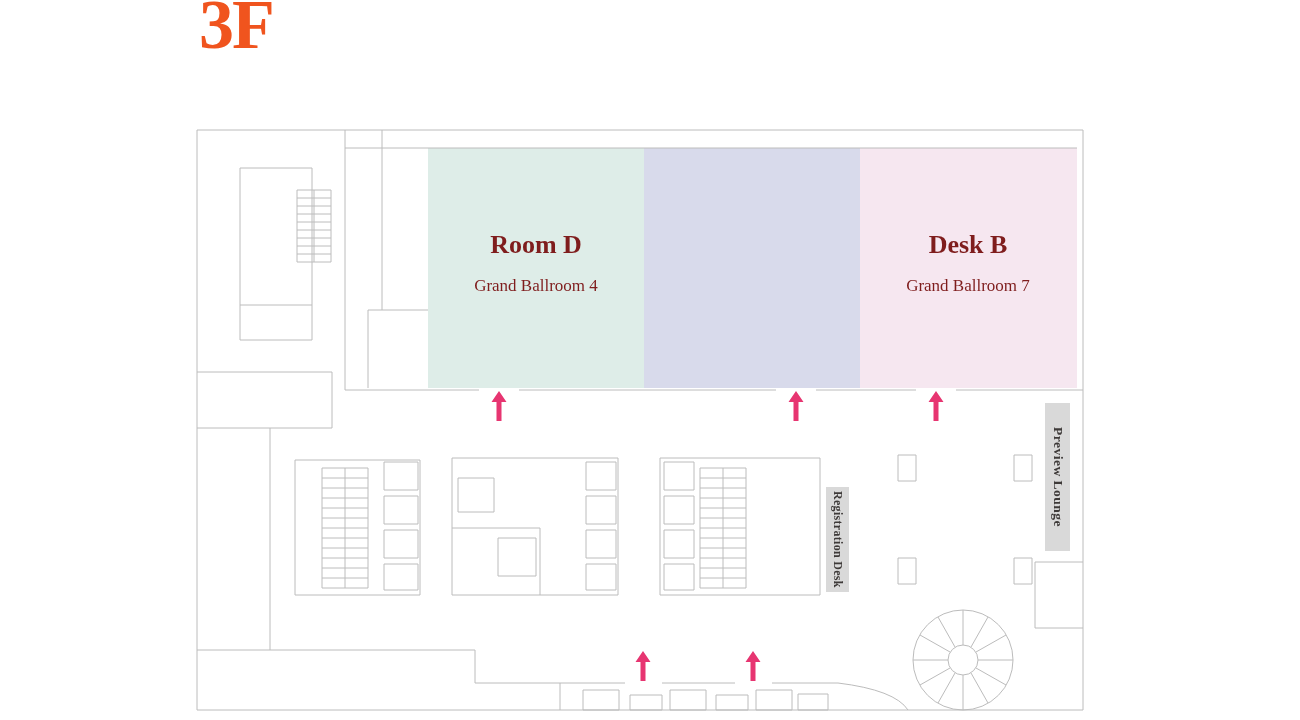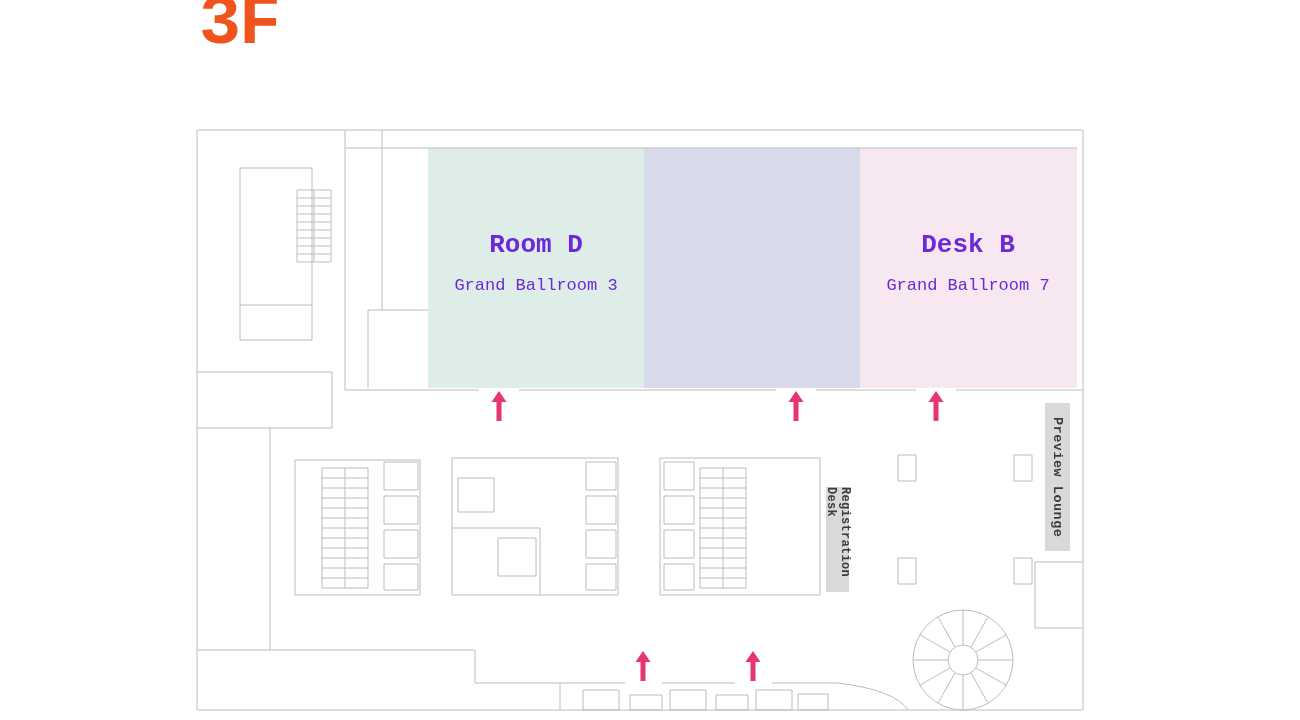--- a/index.html
+++ b/index.html
@@ -1,26 +1,26 @@
 <!DOCTYPE html>
 <html><head>
 <meta charset="utf-8">
 <style>
   html,body{margin:0;padding:0;background:#ffffff;}
   #app{
     position:relative;width:1132px;height:720px;background:#ffffff;overflow:hidden;
-    font-family:Liberation Mono, monospace;
+    font-family:Liberation Serif, serif;
   }
   .floor-title{
     position:absolute;left:199px;top:-10px;margin:0;
     font-size:70px;font-weight:800;letter-spacing:-2px;line-height:1;
     color:#F0541E;
   }
   .plan{position:absolute;left:0;top:0;}
-  .room-label{position:absolute;width:220px;text-align:center;color:#6d28d9;}
+  .room-label{position:absolute;width:220px;text-align:center;color:#7f1d1d;}
   .room-label .room-name{font-size:26px;font-weight:700;}
   .room-label .room-sub{font-size:17px;margin-top:16px;font-weight:400;}
   .label-d{left:426px;top:230px;}
   .label-c{left:642px;top:230px;}
   .label-b{left:858px;top:230px;}
   .v-label{
     position:absolute;writing-mode:vertical-rl;
     display:flex;align-items:center;justify-content:center;
     background:#D9D9D9;color:#3E3A39;font-weight:700;
   }
@@ -85,21 +85,21 @@
       <path d="M499,391l-7.5,11h5v19h5v-19h5z" fill="#E73571"></path>
       <path d="M796,391l-7.5,11h5v19h5v-19h5z" fill="#E73571"></path>
       <path d="M936,391l-7.5,11h5v19h5v-19h5z" fill="#E73571"></path>
       <path d="M643,651l-7.5,11h5v19h5v-19h5z" fill="#E73571"></path>
       <path d="M753,651l-7.5,11h5v19h5v-19h5z" fill="#E73571"></path>
     </g>
   </svg>
 
   <div class="room-label label-d">
     <div class="room-name">Room D</div>
-    <div class="room-sub">Grand Ballroom 3</div>
+    <div class="room-sub">Grand Ballroom 4</div>
   </div>
   <div class="room-label label-c">
   </div>
   <div class="room-label label-b">
     <div class="room-name">Desk B</div>
     <div class="room-sub">Grand Ballroom 7</div>
   </div>
 
   <div class="v-label preview-lounge">Preview Lounge</div>
   <div class="v-label registration-desk">Registration Desk</div>

